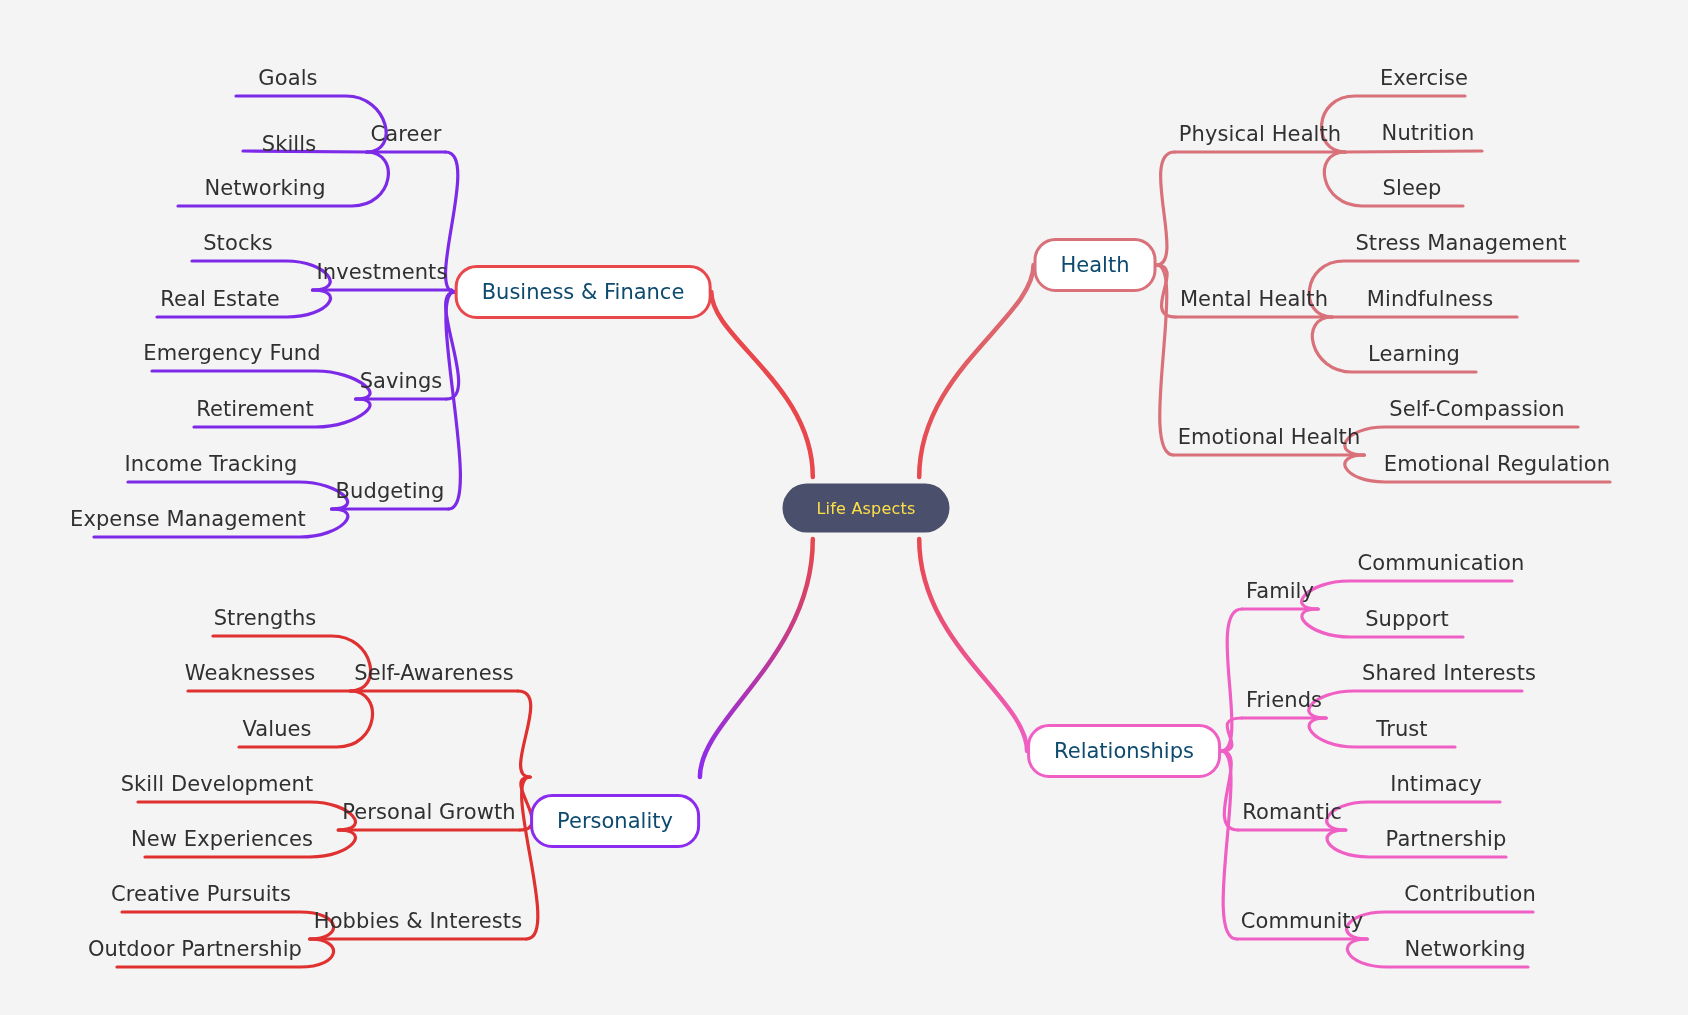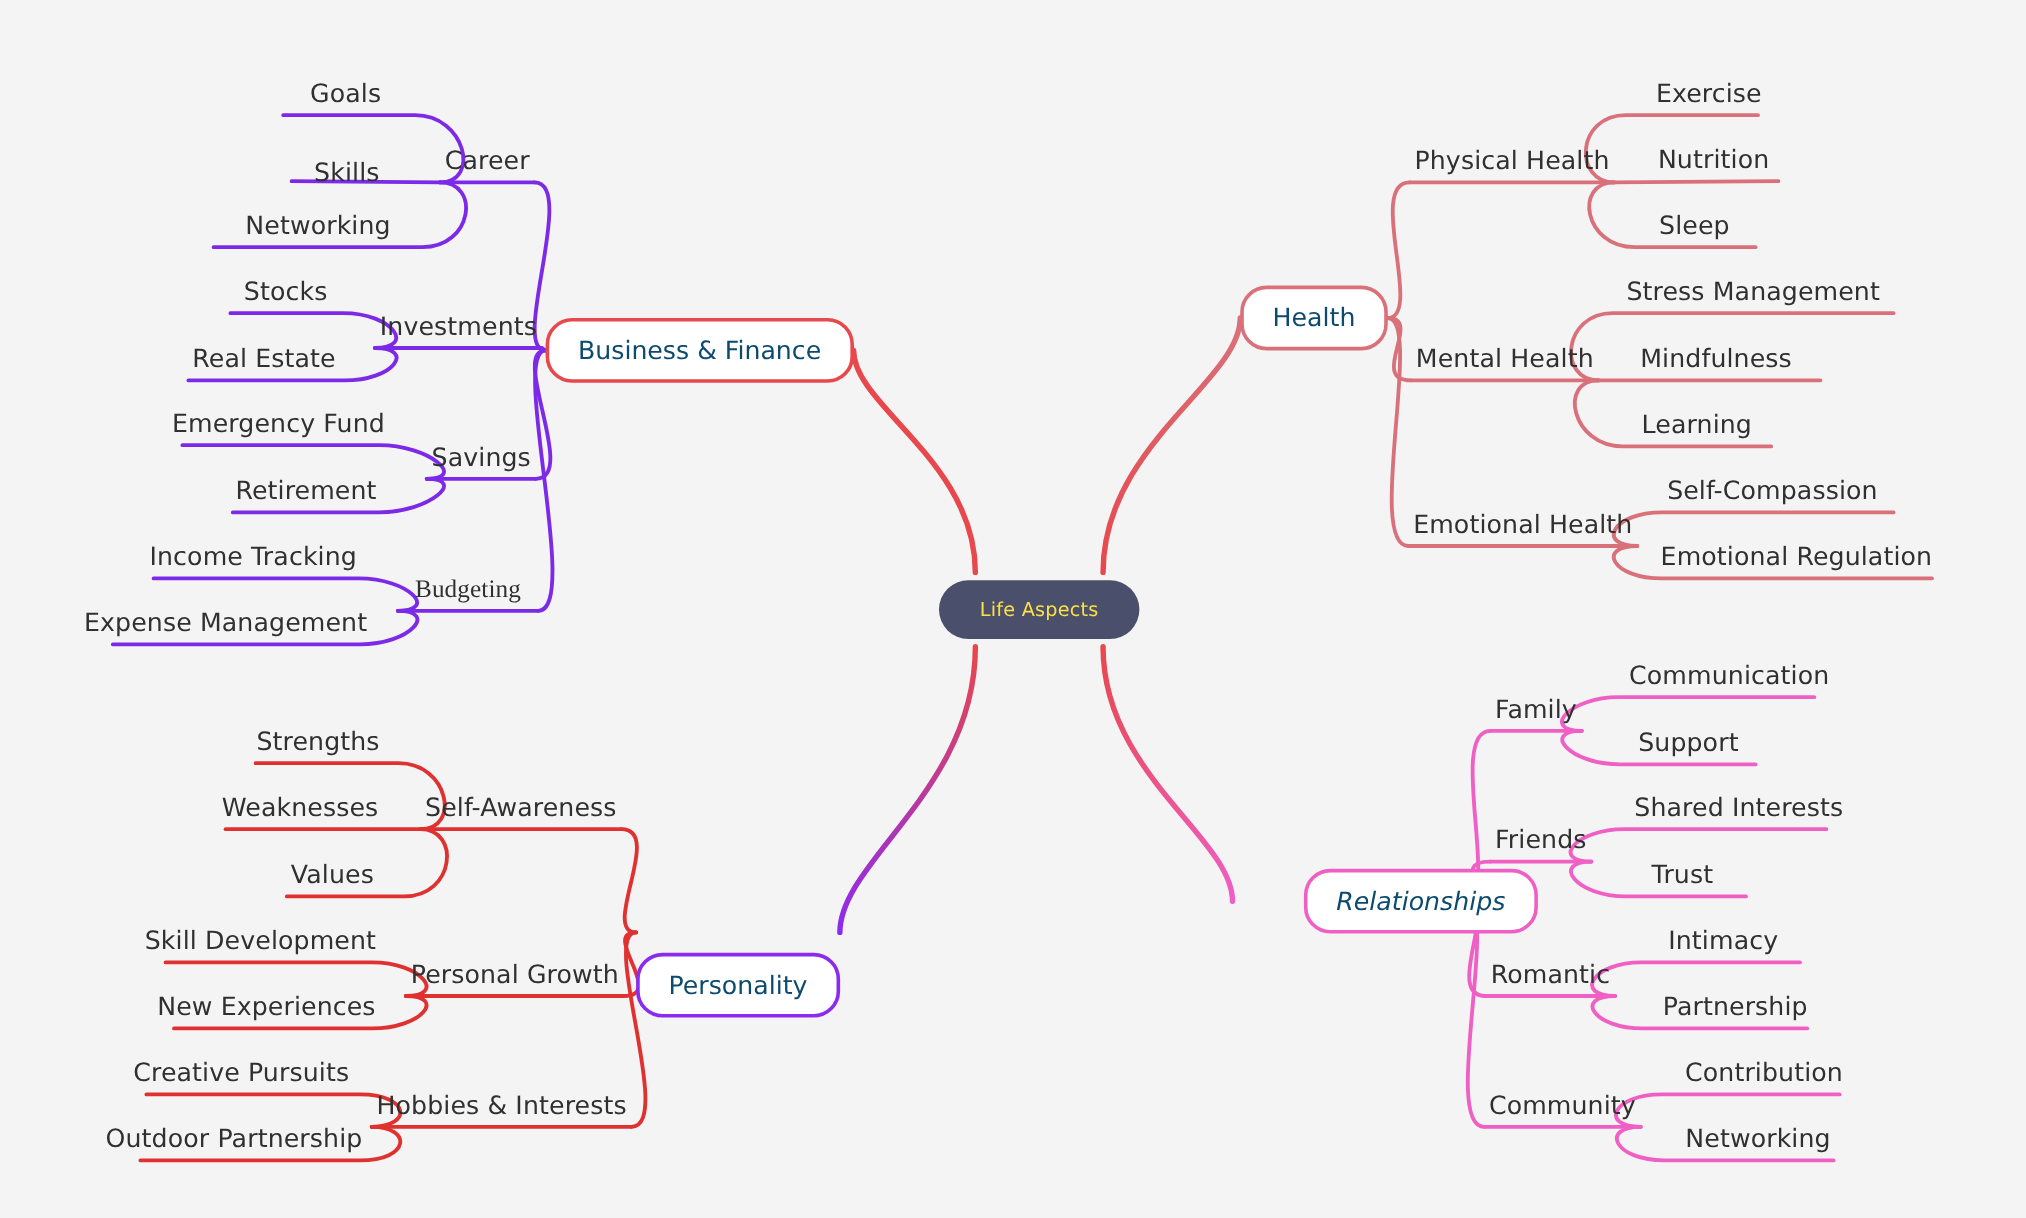--- a/index.html
+++ b/index.html
@@ -152,36 +152,36 @@
       <div class="node-label" style="left: 406px; top: 134px;">Career</div>
       <div class="node-label" style="left: 288px; top: 78px;">Goals</div>
       <div class="node-label" style="left: 289px; top: 133px; margin-top: 11px;">Skills</div>
       <div class="node-label" style="left: 265px; top: 188px;">Networking</div>
       <div class="node-label" style="left: 382px; top: 272px;">Investments</div>
       <div class="node-label" style="left: 238px; top: 243px;">Stocks</div>
       <div class="node-label" style="left: 220px; top: 299px;">Real Estate</div>
       <div class="node-label" style="left: 401px; top: 381px;">Savings</div>
       <div class="node-label" style="left: 232px; top: 353px;">Emergency Fund</div>
       <div class="node-label" style="left: 255px; top: 409px;">Retirement</div>
-      <div class="node-label" style="left: 390px; top: 491px; font-family: Liberation Serif, serif;">Budgeting</div>
+      <div class="node-label" style="left: 390px; top: 491px;">Budgeting</div>
       <div class="node-label" style="left: 211px; top: 464px;">Income Tracking</div>
       <div class="node-label" style="left: 188px; top: 519px;">Expense Management</div>
       <div class="node-branch health" style="left: 1095px; top: 265px;">Health</div>
       <div class="node-label" style="left: 1260px; top: 134px;">Physical Health</div>
       <div class="node-label" style="left: 1424px; top: 78px;">Exercise</div>
       <div class="node-label" style="left: 1428px; top: 133px;">Nutrition</div>
       <div class="node-label" style="left: 1412px; top: 188px;">Sleep</div>
       <div class="node-label" style="left: 1254px; top: 299px;">Mental Health</div>
       <div class="node-label" style="left: 1461px; top: 243px;">Stress Management</div>
       <div class="node-label" style="left: 1430px; top: 299px;">Mindfulness</div>
       <div class="node-label" style="left: 1414px; top: 354px;">Learning</div>
       <div class="node-label" style="left: 1269px; top: 437px;">Emotional Health</div>
       <div class="node-label" style="left: 1477px; top: 409px;">Self-Compassion</div>
       <div class="node-label" style="left: 1497px; top: 464px;">Emotional Regulation</div>
-      <div class="node-branch rel" style="left: 1184px; top: 751px; font-style: italic;">Relationships</div>
+      <div class="node-branch rel" style="left: 1124px; top: 751px;">Relationships</div>
       <div class="node-label" style="left: 1280px; top: 591px;">Family</div>
       <div class="node-label" style="left: 1441px; top: 563px;">Communication</div>
       <div class="node-label" style="left: 1407px; top: 619px;">Support</div>
       <div class="node-label" style="left: 1284px; top: 700px;">Friends</div>
       <div class="node-label" style="left: 1449px; top: 673px;">Shared Interests</div>
       <div class="node-label" style="left: 1402px; top: 729px;">Trust</div>
       <div class="node-label" style="left: 1292px; top: 812px;">Romantic</div>
       <div class="node-label" style="left: 1436px; top: 784px;">Intimacy</div>
       <div class="node-label" style="left: 1446px; top: 839px;">Partnership</div>
       <div class="node-label" style="left: 1302px; top: 921px;">Community</div>

